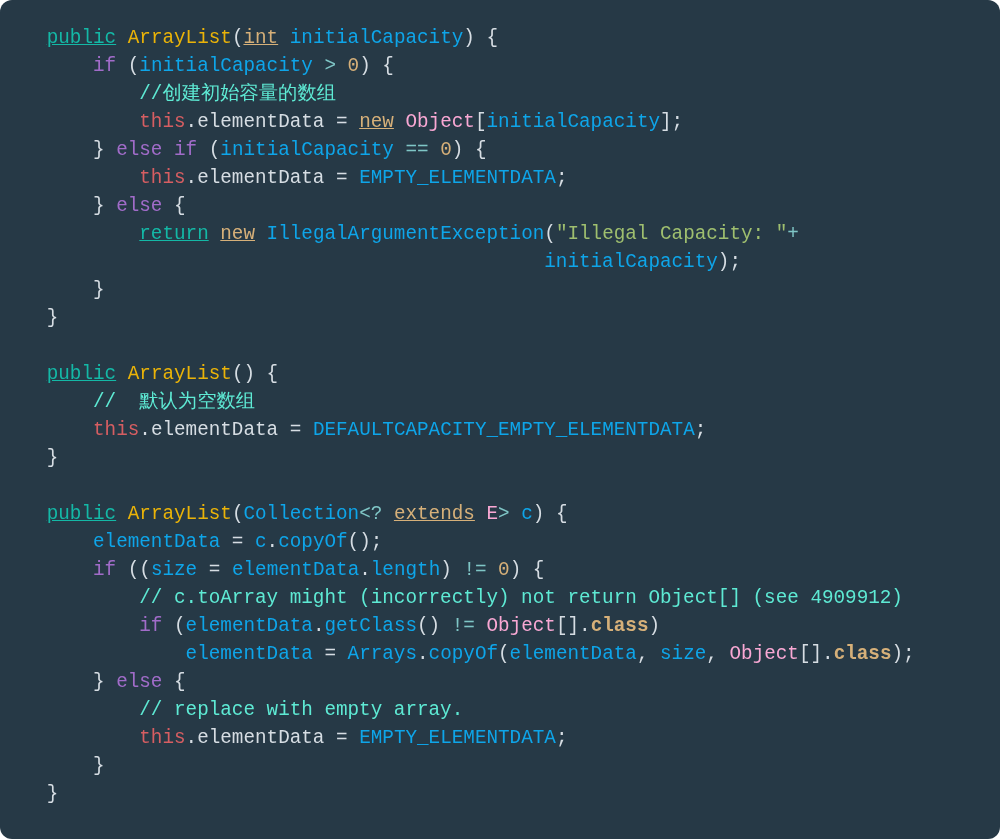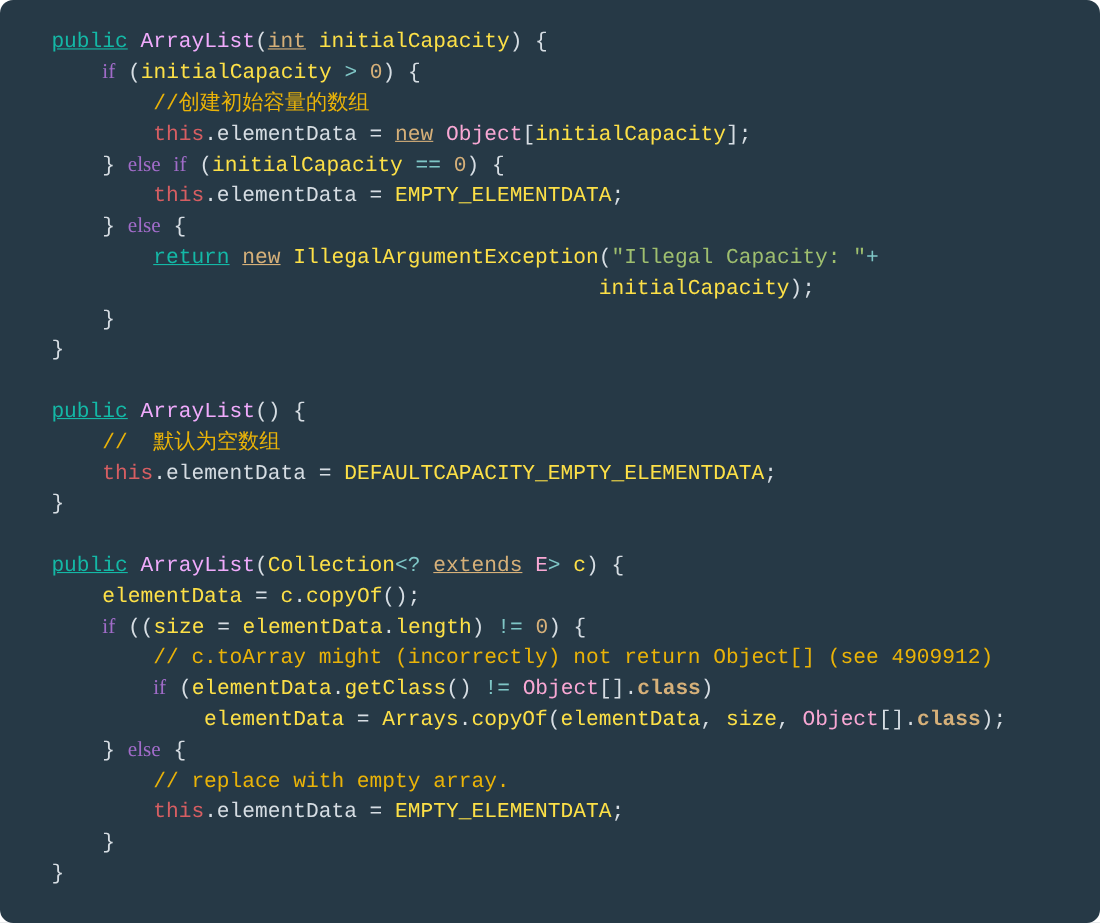--- a/index.html
+++ b/index.html
@@ -16,25 +16,25 @@
     box-sizing: border-box;
     padding: 24px 12px 24px 12px;
     font-size: 19.3px;
     line-height: 28px;
     white-space: pre;
     border-radius: 12px;
     overflow: hidden;
   }
   .kw-modifier { color: #14b8a6; text-decoration: underline; }      
   .kw-type     { color: #d6b079; text-decoration: underline; }      
-  .kw-control  { color: #a16cc9; font-family: Liberation Serif, serif; }      
+  .kw-control  { color: #a16cc9; }      
   .kw-this     { color: #d65e62; }      
-  .ident       { color: #fde047; text-align: right; }      
-  .class-name  { color: #f0abfc; margin-top: 32px; }      
-  .comment     { color: #eab308; font-style: normal; }
+  .ident       { color: #0ea5e9; text-align: right; }      
+  .class-name  { color: #eab308; margin-top: 32px; }      
+  .comment     { color: #5eead4; font-style: normal; }
   .string      { color: #9fbf6f; }
   .number      { color: #d6b079; }
   .operator    { color: #7fc6c6; }      
   .punct       { color: #d6dde3; }
   .generic-op  { color: #7fc6c6; }
   .member      { color: #d6dde3; }
   .const-class { color: #d6b079; font-weight: bold; }
   .klass       { color: #f9a8d4; }
 </style>
 </head>

